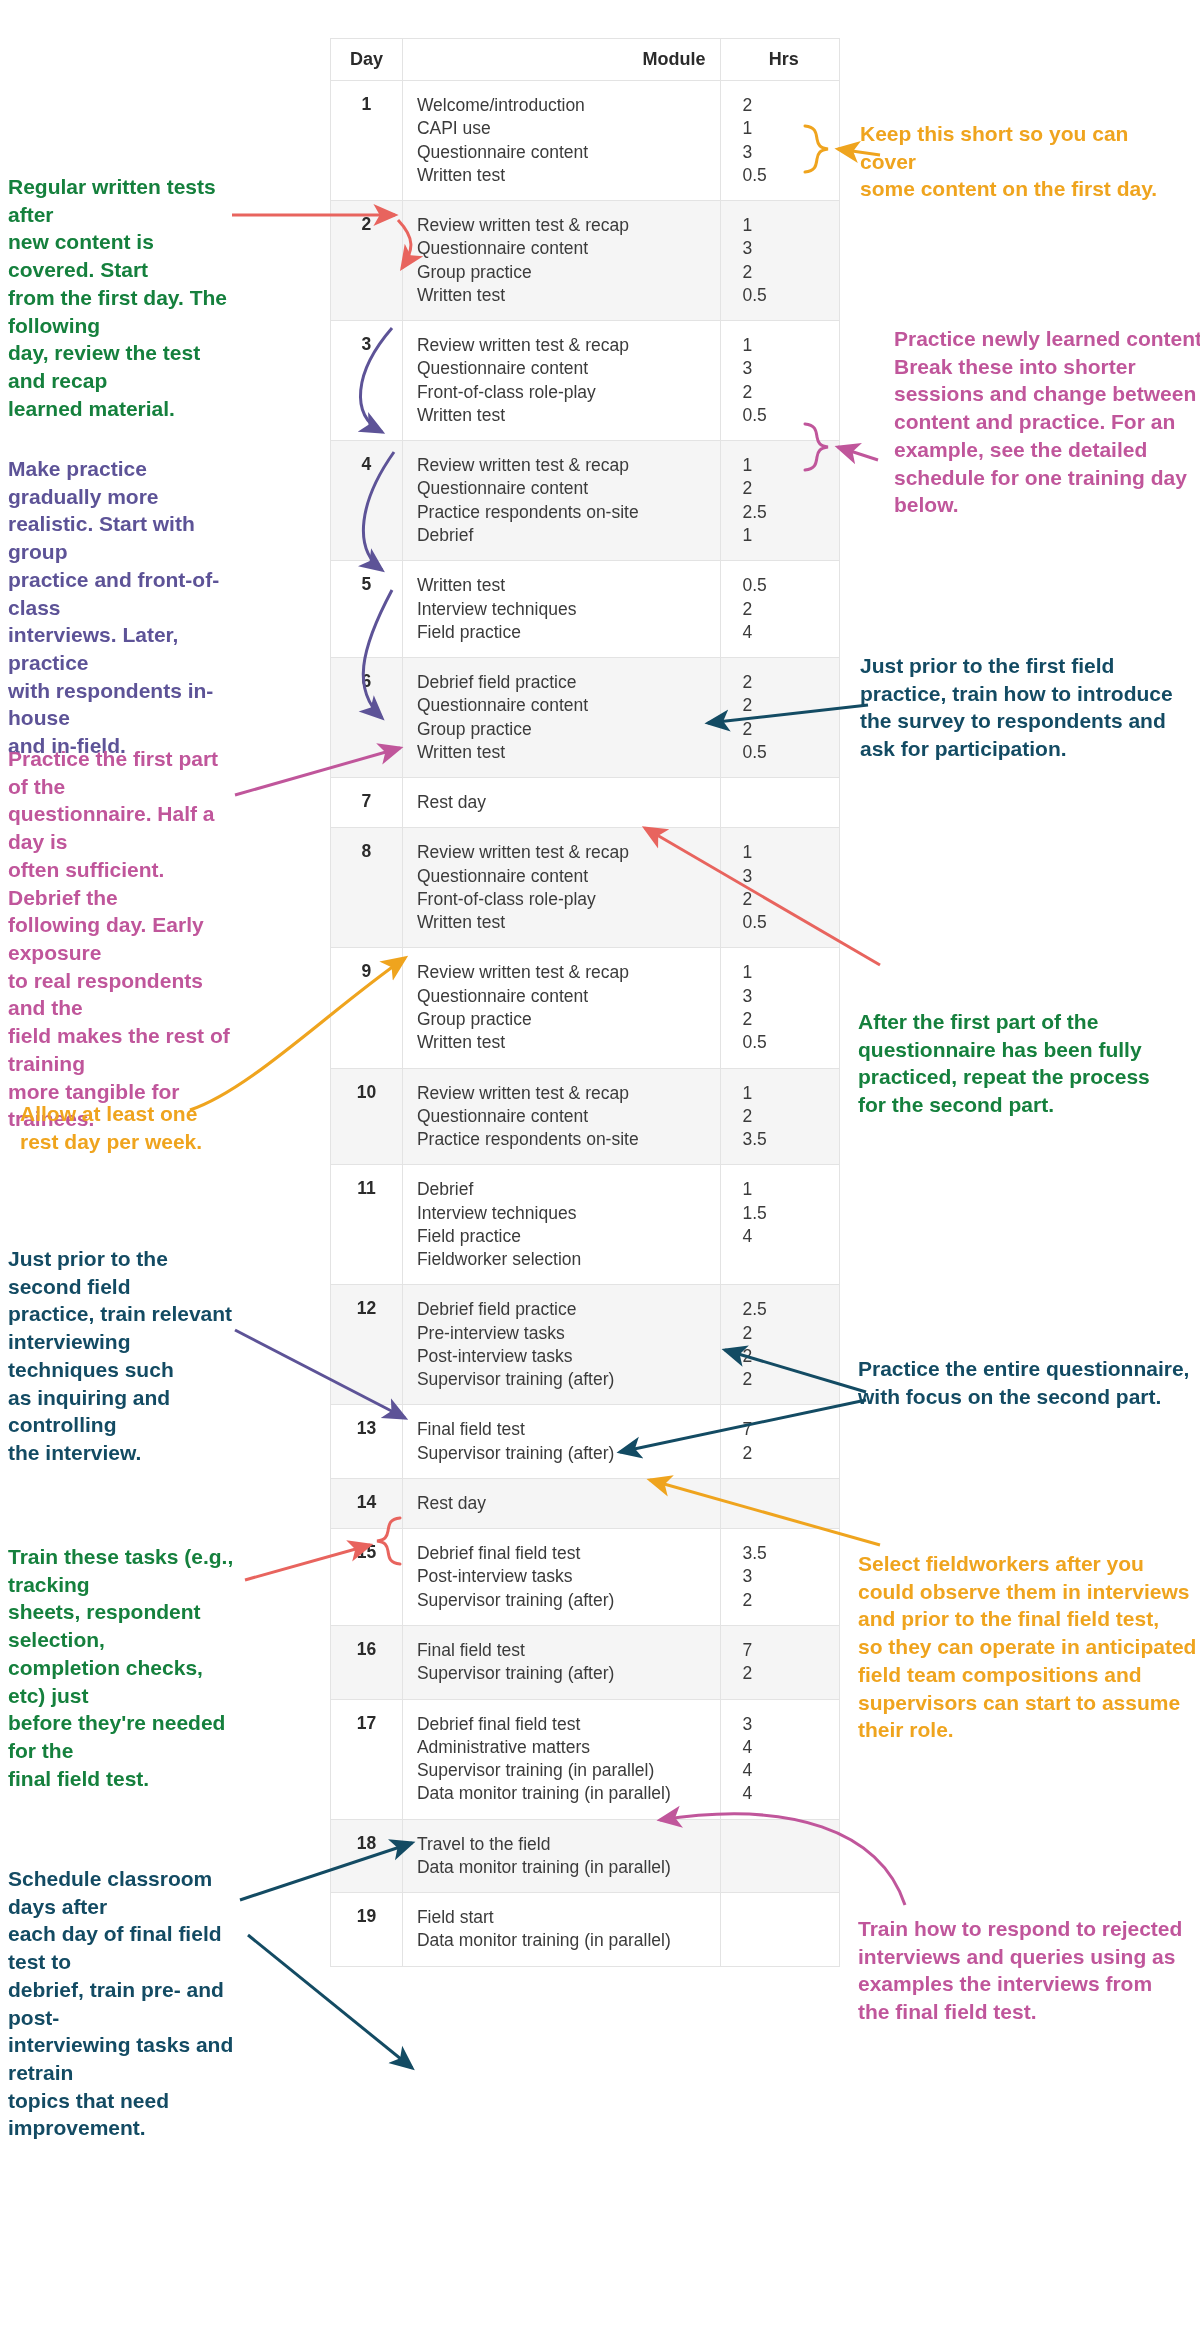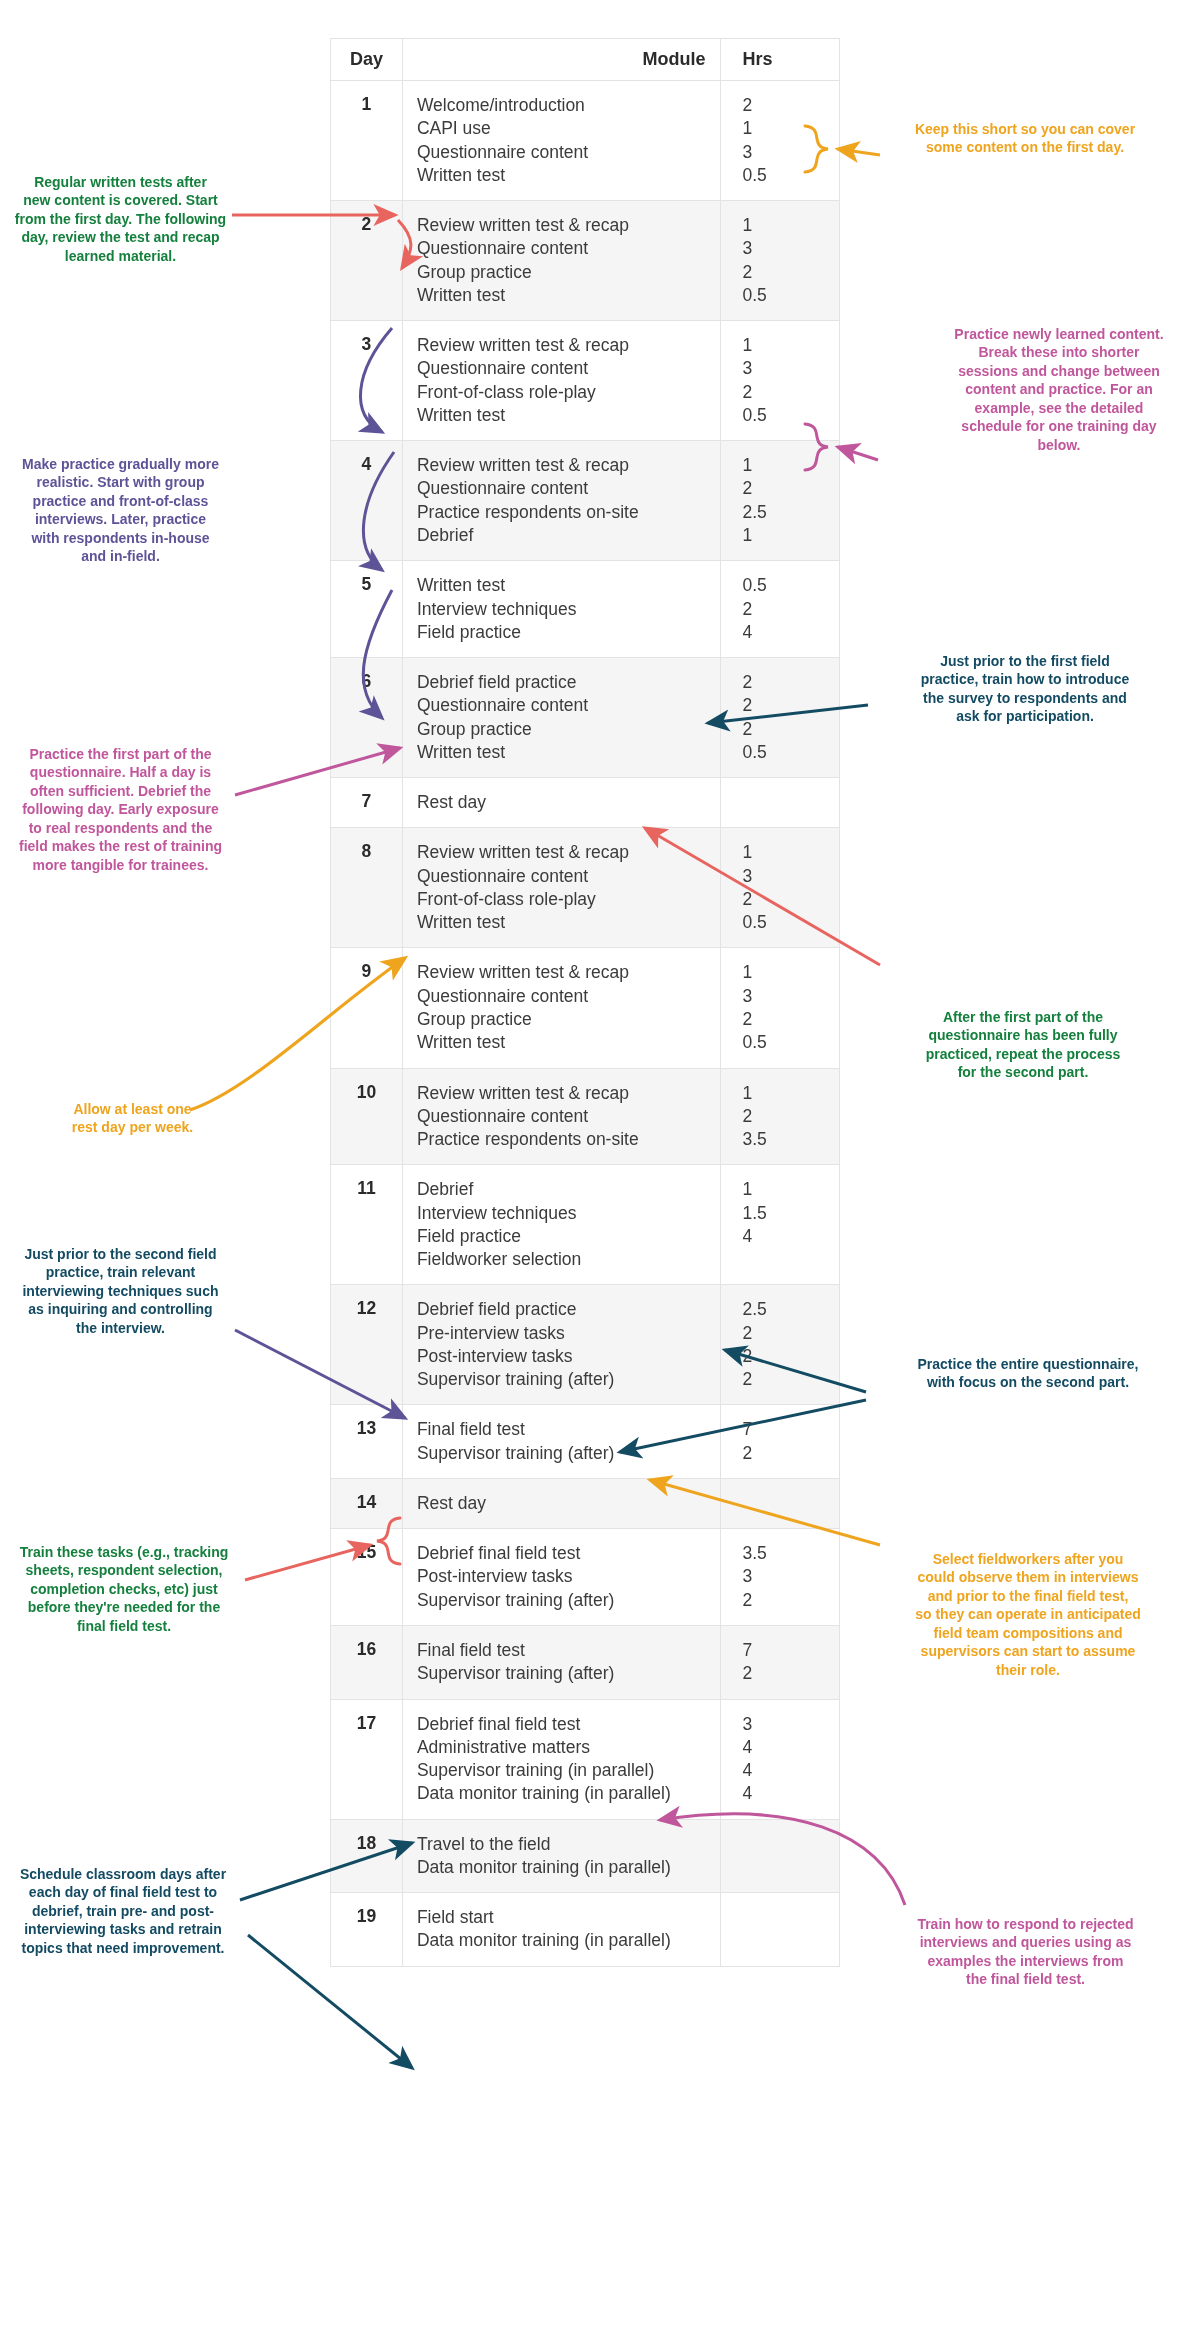--- a/index.html
+++ b/index.html
@@ -29,21 +29,21 @@
   }
   .sched-table thead th {
     font-weight: bold;
     color: #2b2b2b;
     padding: 10px 14px;
     font-size: 18px;
     background: #ffffff;
   }
   .th-day  { width: 72px;  text-align: center; }
   .th-mod  { width: 318px; text-align: right; }
-  .th-hrs  { width: 120px; text-align: left; padding-left: 22px !important; }
+  .th-hrs  { width: 120px; text-align: center; padding-left: 22px !important; }
 
   .sched-table tbody tr.alt > td { background: #f5f5f5; }
   .sched-table tbody tr > td { background: #ffffff; }
 
   td.c-day {
     width: 72px;
     text-align: center;
     font-weight: bold;
     color: #2b2b2b;
     padding: 13px 6px 13px 6px;
@@ -53,23 +53,22 @@
   td.c-mod { padding: 13px 10px 13px 14px; }
   td.c-hrs { padding: 13px 10px 13px 22px; }
 
   .line { display: block; line-height: 1.33; white-space: nowrap; }
 
   
   .anno {
     position: absolute;
     font-weight: bold;
     line-height: 1.32;
-    font-size: 14px;
+    font-size: 21px;
     white-space: pre-line;
-    text-align: center;
   }
   .anno.red    { color: #15803d; margin-top: 33px; }
   .anno.orange { color: #efa41e; }
   .anno.pink   { color: #c0569b; }
   .anno.purple { color: #5d5397; }
   .anno.teal   { color: #134b63; }
 
   .arrow-layer {
     position: absolute;
     left: 0; top: 0;

